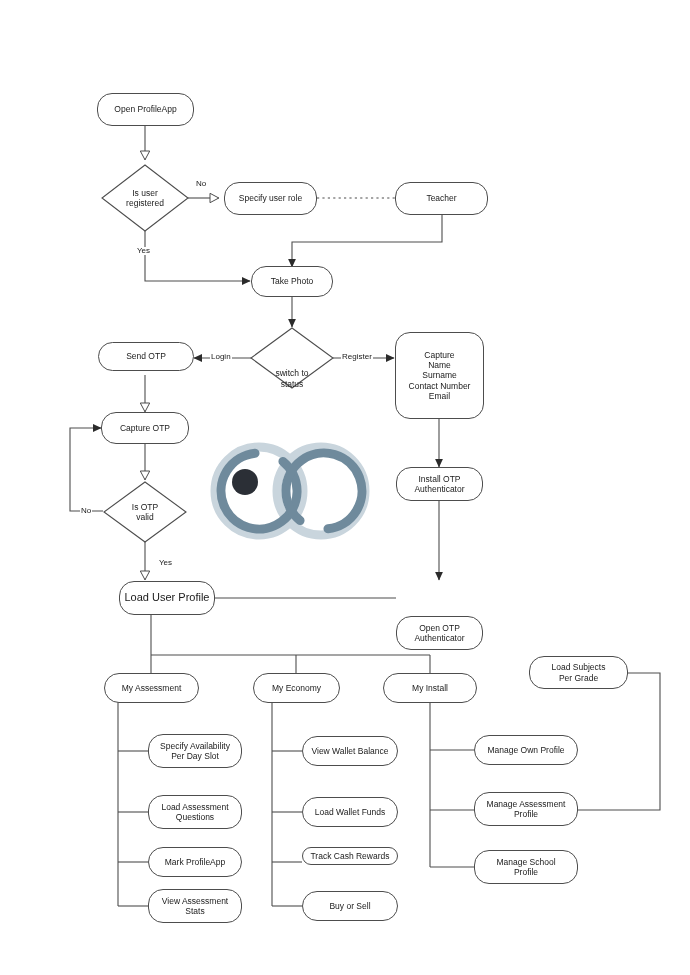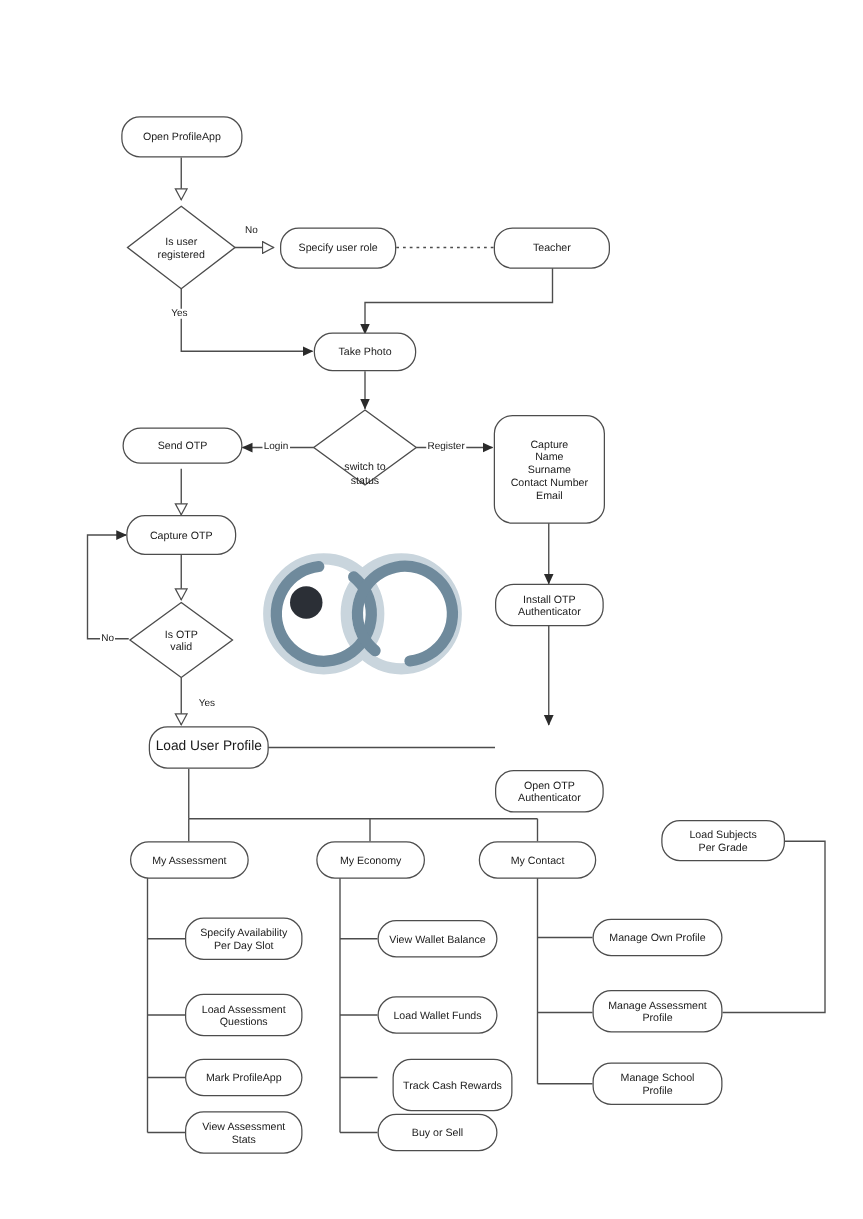--- a/index.html
+++ b/index.html
@@ -255,21 +255,21 @@
 
   <div class="node" style="left:104px; top:673px; width:95px; height:30px; font-size:8.5px;">
     <span>My Assessment</span>
   </div>
 
   <div class="node" style="left:253px; top:673px; width:87px; height:30px; font-size:8.5px;">
     <span>My Economy</span>
   </div>
 
   <div class="node" style="left:383px; top:673px; width:94px; height:30px; font-size:8.5px;">
-    <span>My Contact</span>
+    <span>My Install</span>
   </div>
 
   <div class="node" style="left:529px; top:656px; width:99px; height:33px; font-size:8.5px;">
     <span>Load Subjects
 Per Grade</span>
   </div>
 
   <div class="node" style="left:148px; top:734px; width:94px; height:34px; font-size:8.5px;">
     <span>Specify Availability
 Per Day Slot</span>
@@ -290,21 +290,21 @@
   </div>
 
   <div class="node" style="left:302px; top:736px; width:96px; height:30px; font-size:8.5px;">
     <span>View Wallet Balance</span>
   </div>
 
   <div class="node" style="left:302px; top:797px; width:96px; height:30px; font-size:8.5px;">
     <span>Load Wallet Funds</span>
   </div>
 
-  <div class="node" style="left:314px; top:847px; width:96px; height:42px; font-size:8.5px;">
+  <div class="node" style="left:302px; top:847px; width:96px; height:18px; font-size:8.5px;">
     <span>Track Cash Rewards</span>
   </div>
 
   <div class="node" style="left:302px; top:891px; width:96px; height:30px; font-size:8.5px;">
     <span>Buy or Sell</span>
   </div>
 
   <div class="node" style="left:474px; top:735px; width:104px; height:30px; font-size:8.5px;">
     <span>Manage Own Profile</span>
   </div>

